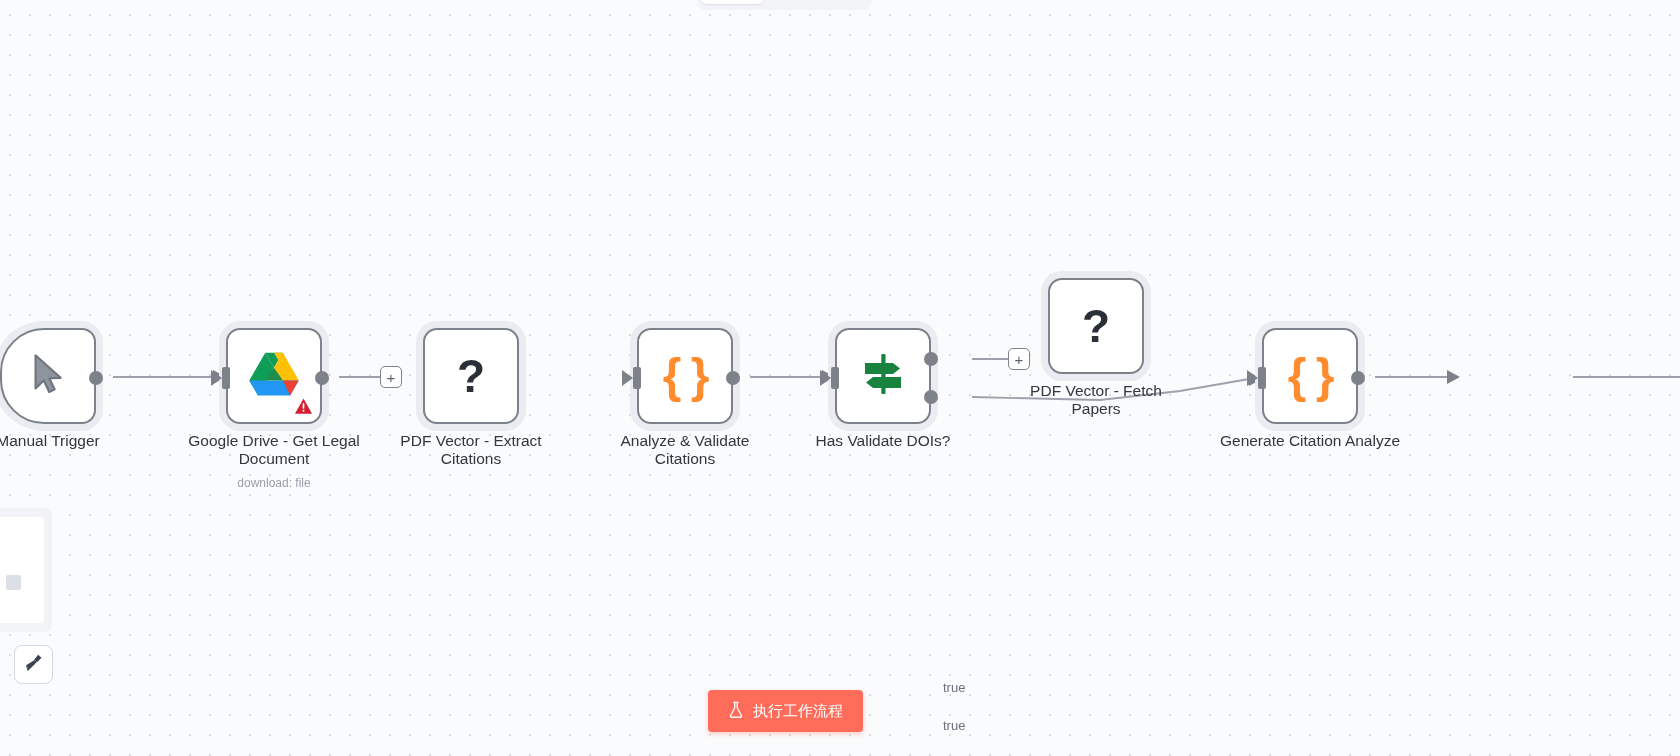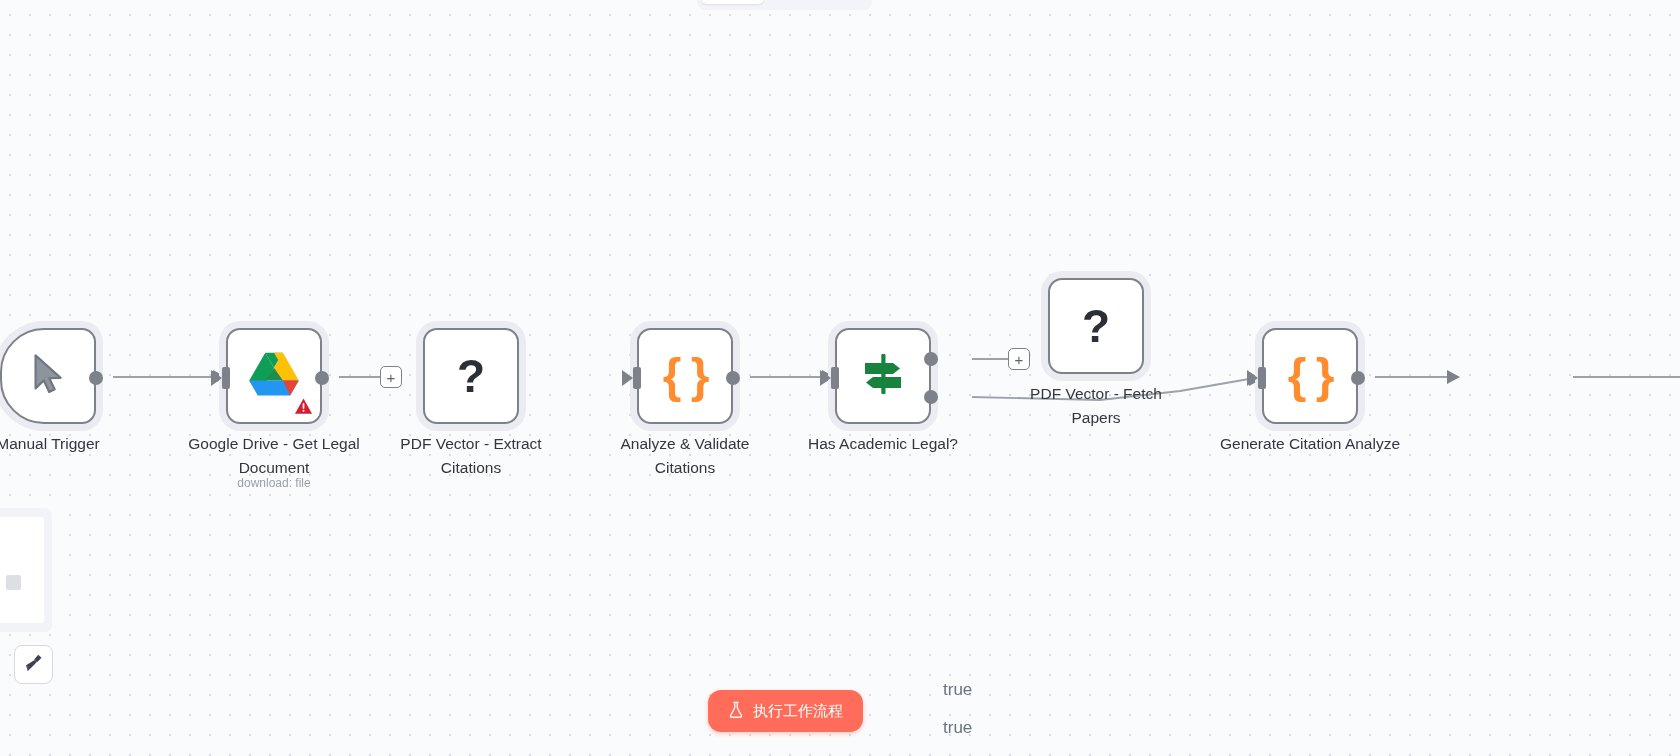--- a/index.html
+++ b/index.html
@@ -81,21 +81,21 @@
     box-shadow: 0 0 0 7px #eaecf1;
   }
   .node-label {
     position: absolute;
     top: 104px;
     left: 50%;
     transform: translateX(-50%);
     width: 210px;
     text-align: center;
     font-size: 15.5px;
-    line-height: 24px;
+    line-height: 18px;
     color: #32363e;
     white-space: pre-line;
   }
   .node-sublabel {
     position: absolute;
     left: 50%;
     transform: translateX(-50%);
     width: 220px;
     text-align: center;
     font-size: 12px;
@@ -127,21 +127,21 @@
     left: -11px; top: 3px;
     border-top: 8px solid transparent;
     border-bottom: 8px solid transparent;
     border-left: 11px solid #7d818a;
   }
   .ep-out.out-true  { top: 22px; }
   .ep-out.out-false { top: 60px; }
 
   .branch-label {
     position: absolute;
-    font-size: 17px;
+    font-size: 13px;
     color: #6b7280;
     background: transparent;
     z-index: 12;
     white-space: nowrap;
   }
 
   
   .plus-btn {
     position: absolute;
     width: 22px; height: 22px;
@@ -187,21 +187,21 @@
     left: 708px;
     top: 690px;
     display: flex;
     align-items: center;
     gap: 9px;
     padding: 11px 20px;
     background: #ff6d5a;
     color: #ffffff;
     font-size: 15px;
     border: none;
-    border-radius: 13px;
+    border-radius: 4px;
     z-index: 45;
     cursor: pointer;
     box-shadow: 0 2px 5px rgba(255,109,90,.32);
   }
 
   
   .mini-panel {
     position: absolute;
     left: -64px;
     top: 508px;
@@ -343,21 +343,21 @@
           <rect x="24.3" y="6" width="4.2" height="40" rx="1.2" fill="#17833f"></rect>
           <path d="M8 15 h28 l7 5.5 l-7 5.5 h-28 z" fill="#17833f"></path>
           <path d="M44 29 h-28 l-7 5.5 l7 5.5 h28 z" fill="#17833f"></path>
         </svg>
       </span>
       <div class="ep-out out-true"></div>
       <div class="ep-out out-false"></div>
     </div>
     <div class="branch-label" style="left:108px; top:352px;">true</div>
     <div class="branch-label" style="left:108px; top:390px;">true</div>
-    <div class="node-label">Has Academic Legal?</div>
+    <div class="node-label">Has Validate DOIs?</div>
   </div>
 
   <div class="plus-btn" style="left:1008px; top:348px;">
     <span>+</span>
   </div>
 
   <div class="node" style="left:1048px; top:278px;">
     <div class="node-box">
       <span class="icon-q">?</span>
     </div>

